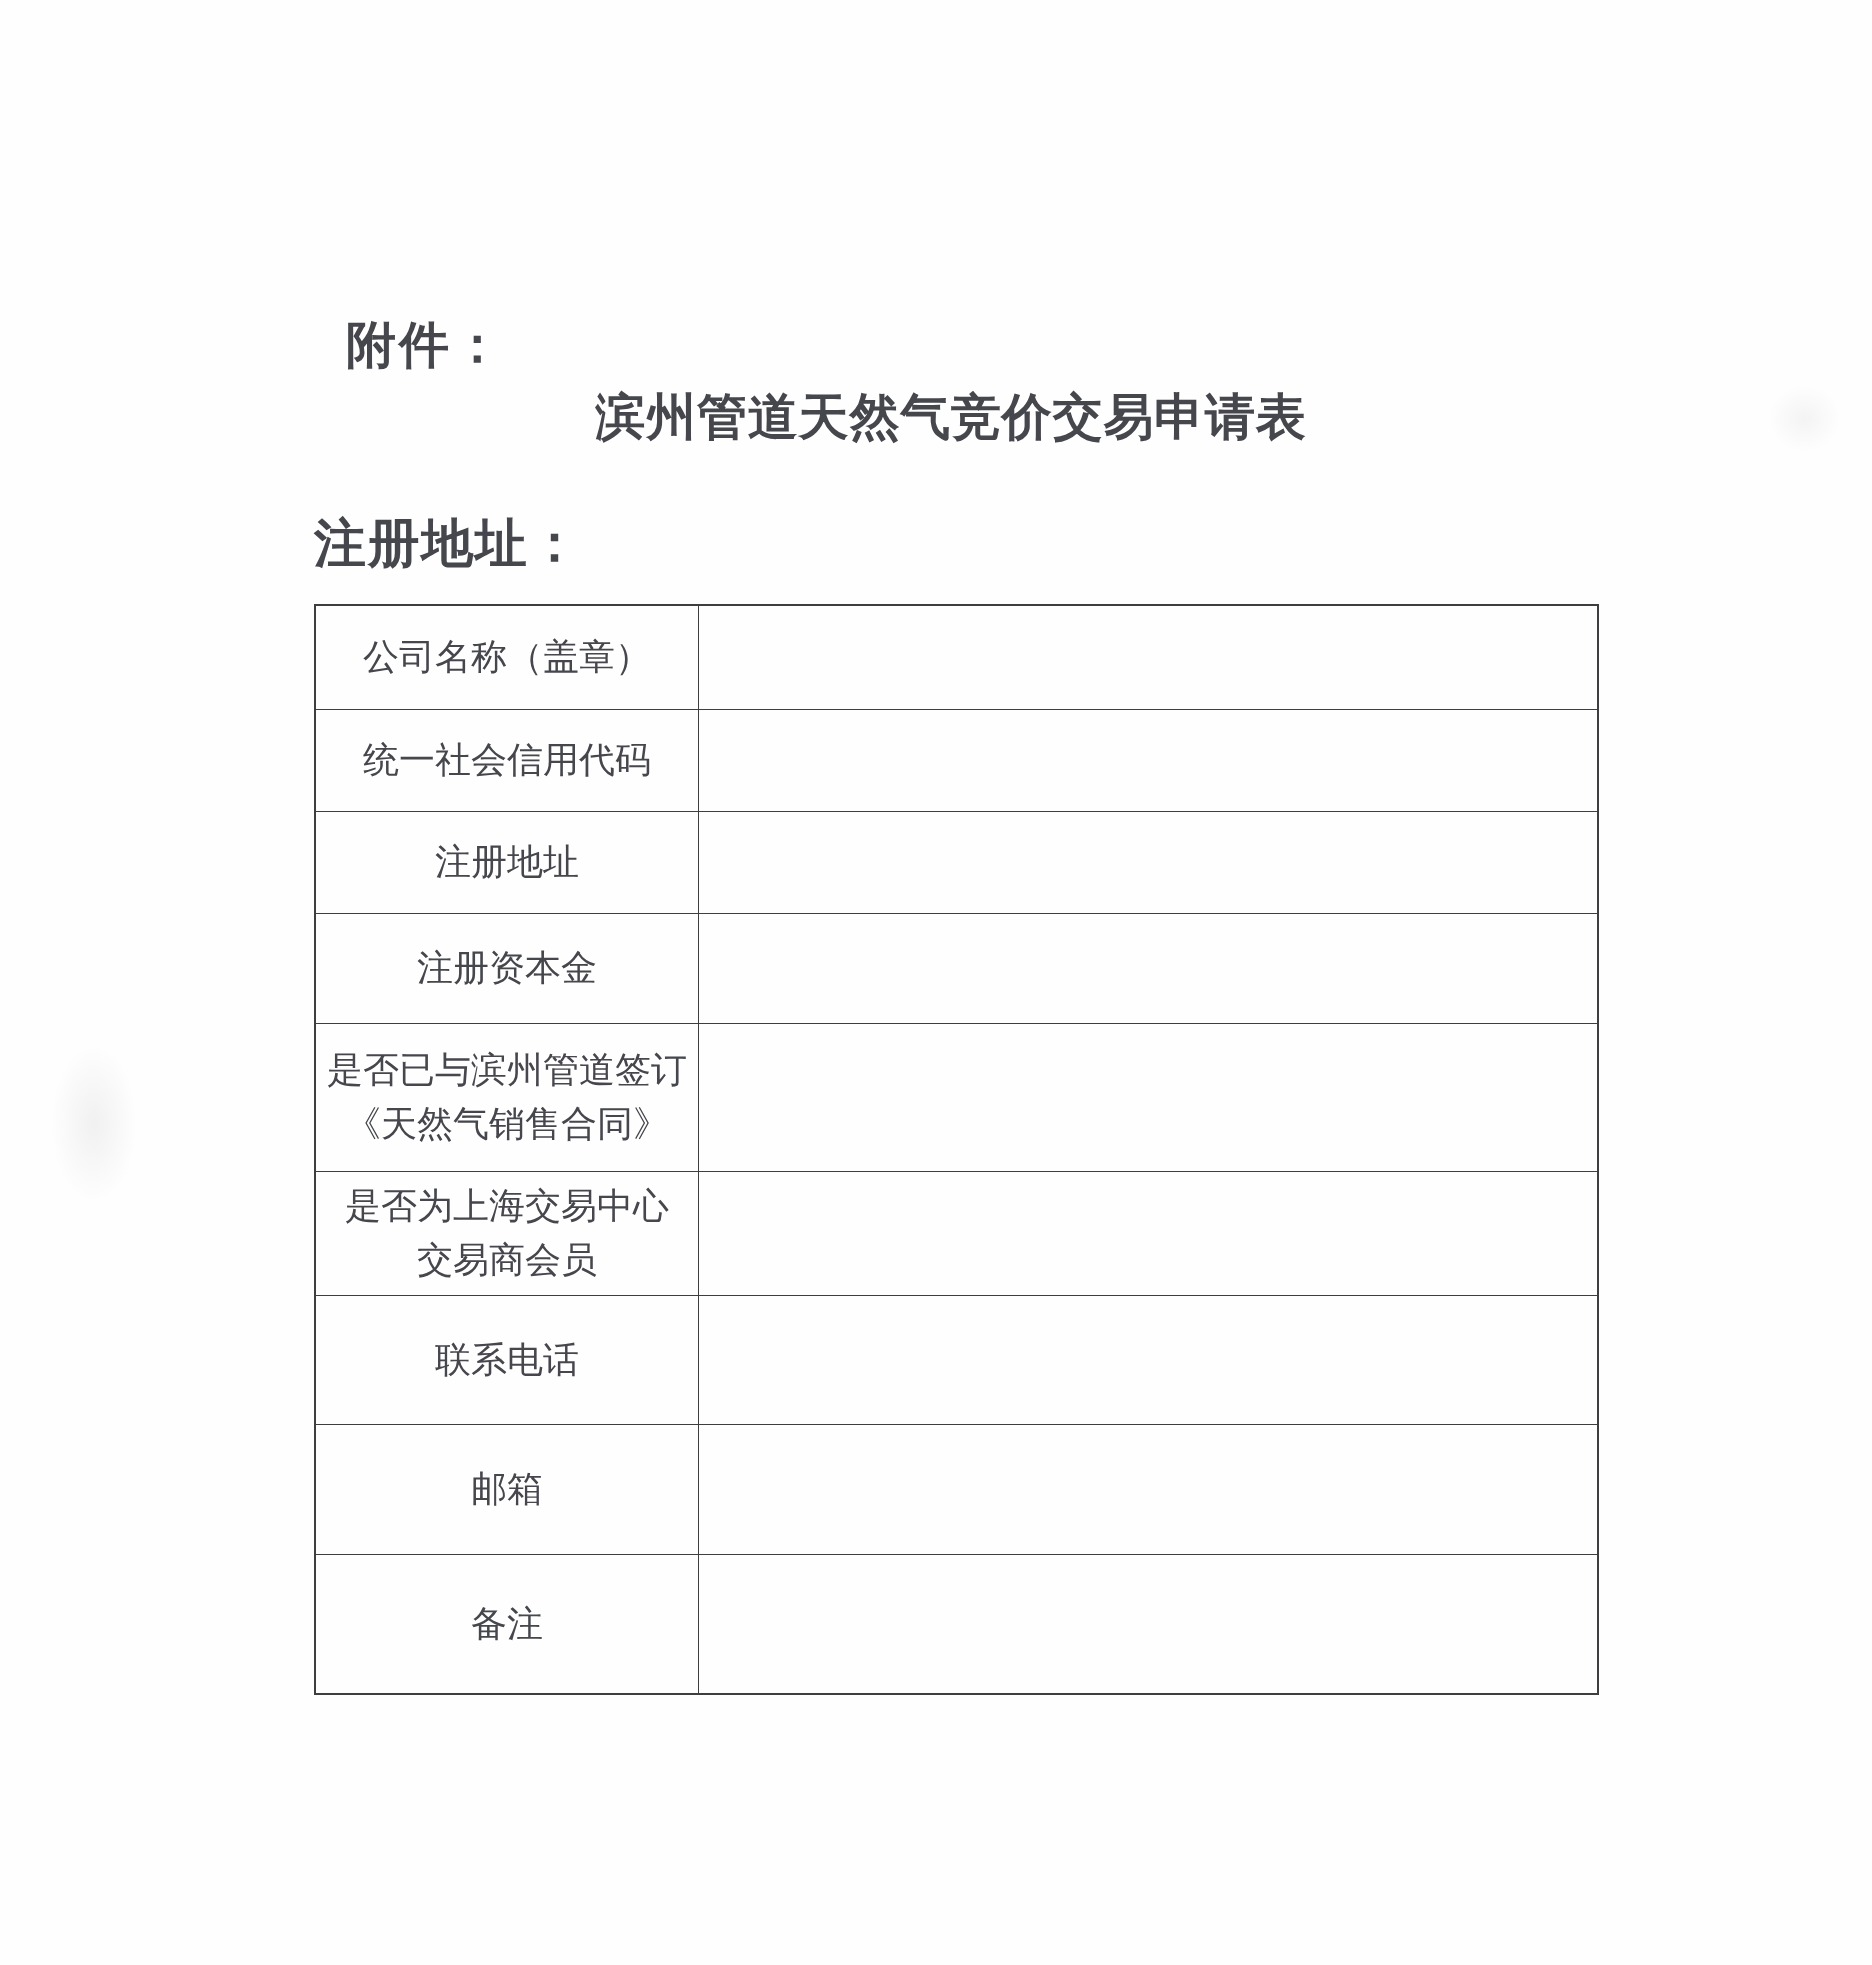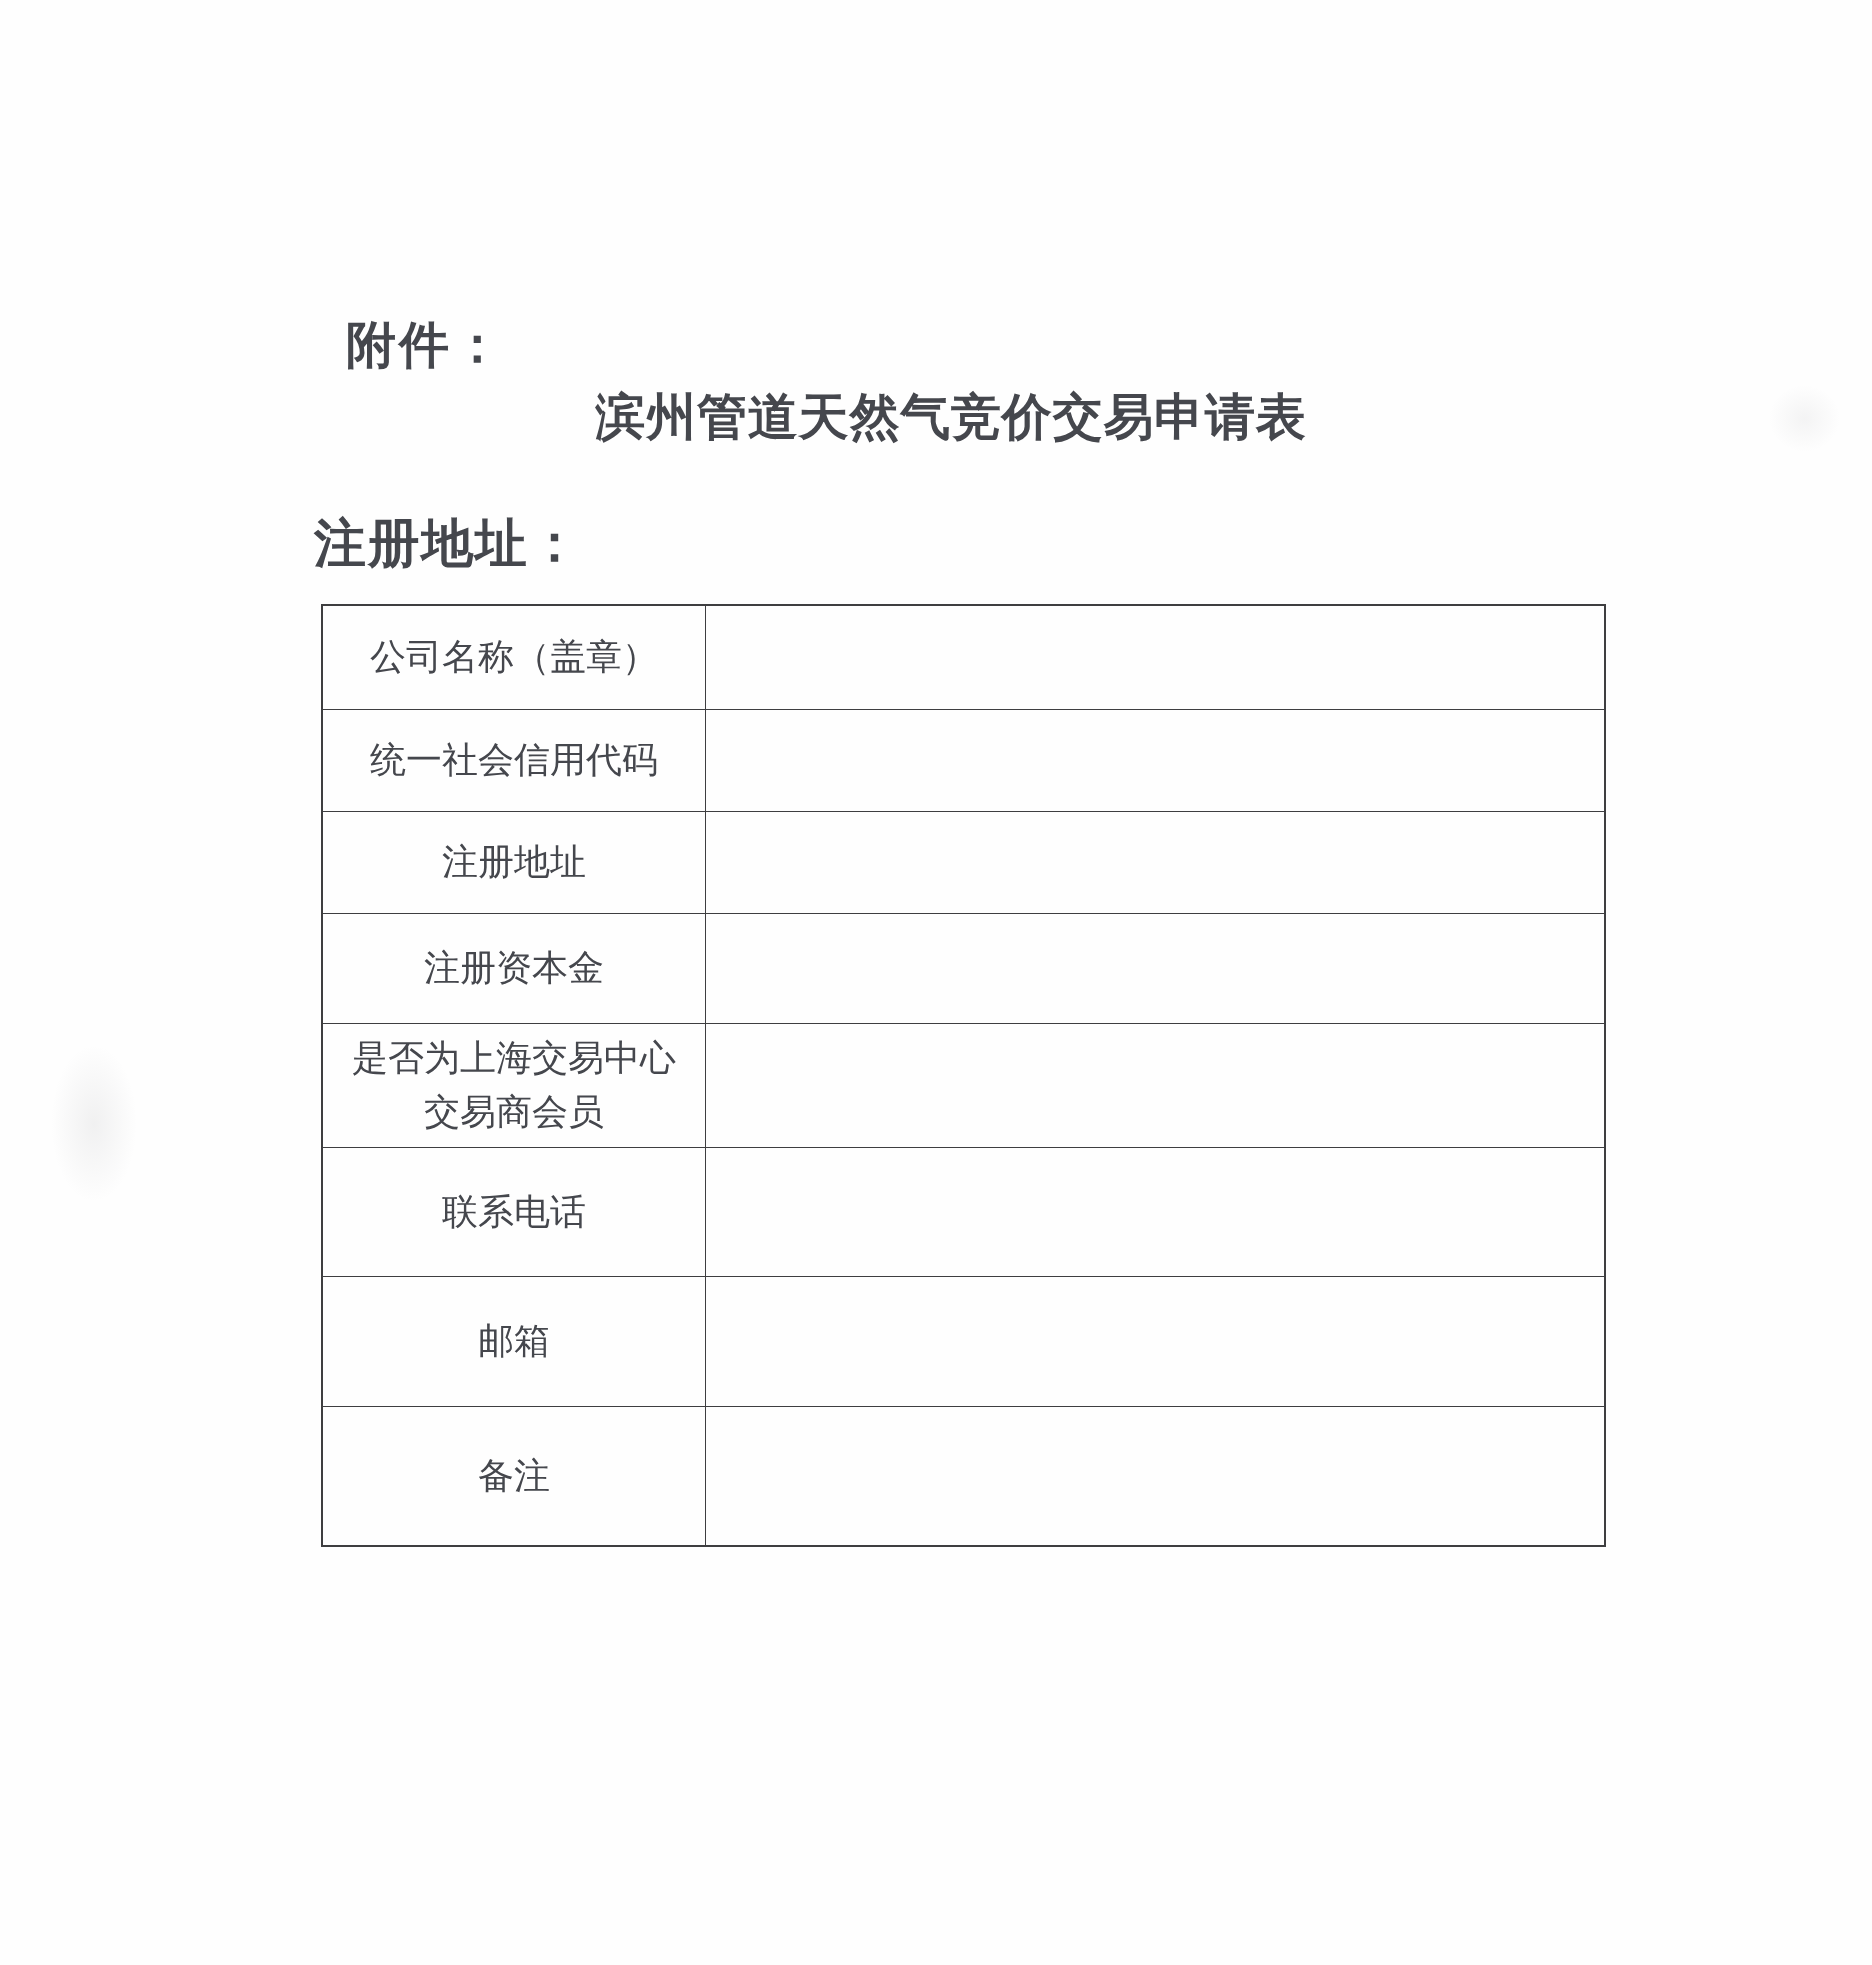--- a/index.html
+++ b/index.html
@@ -43,21 +43,21 @@
     position:absolute;
     left:314px;
     top:509px;
     font-size:52px;
     font-weight:700;
     letter-spacing:1.6px;
     white-space:nowrap;
   }
   table.form-table{
     position:absolute;
-    left:321px;
+    left:314px;
     top:604px;
     width:1285px;
     border-collapse:collapse;
     table-layout:fixed;
     border:2.8px solid var(--line);
   }
   table.form-table td{
     border:1.6px solid var(--line);
     padding:0;
     vertical-align:middle;
@@ -112,20 +112,25 @@
     <td class="value-cell"></td>
   </tr>
       <tr style="height: 102px; margin-top: 44px;">
     <td class="label-cell">注册地址</td>
     <td class="value-cell"></td>
   </tr>
       <tr style="height: 110px;">
     <td class="label-cell">注册资本金</td>
     <td class="value-cell"></td>
   </tr>
+      <tr style="height: 148px;">
+    <td class="label-cell">是否已与滨州管道签订
+《天然气销售合同》</td>
+    <td class="value-cell"></td>
+  </tr>
       <tr style="height: 124px;">
     <td class="label-cell">是否为上海交易中心
 交易商会员</td>
     <td class="value-cell"></td>
   </tr>
       <tr style="height: 129px;">
     <td class="label-cell">联系电话</td>
     <td class="value-cell"></td>
   </tr>
       <tr style="height: 130px; padding-left: 36px;">

